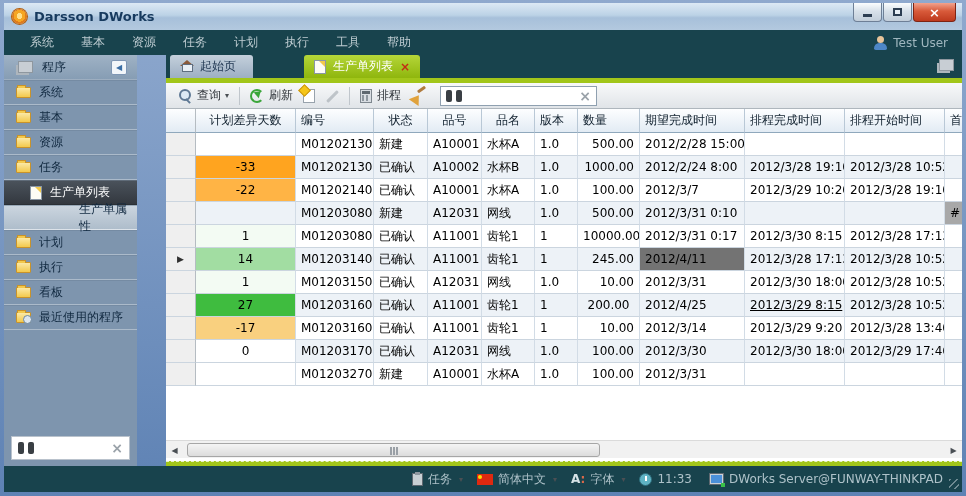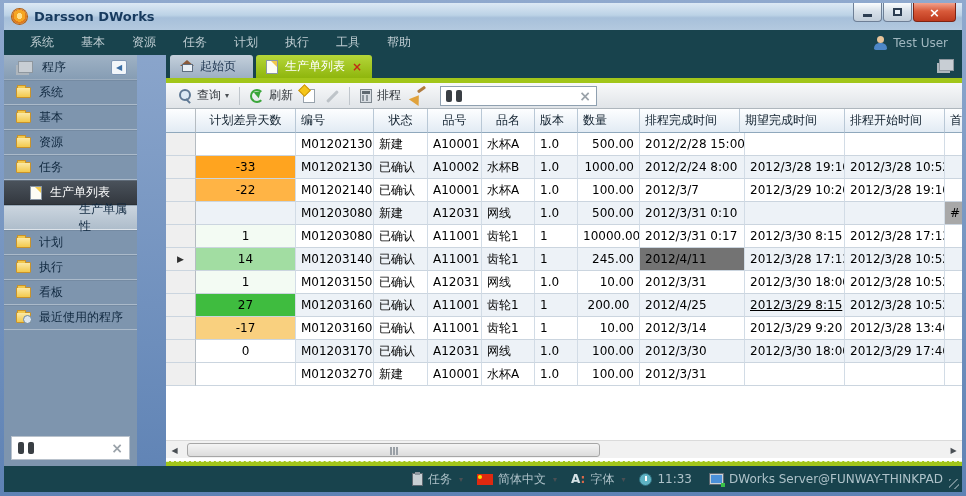--- a/index.html
+++ b/index.html
@@ -226,21 +226,21 @@
     </div>
   <div class="side-search">
     <span class="ic-binoc"></span>
     <input value="" style="">
     <span class="ic-x">×</span>
   </div>
 </div>
 
 <div class="main">
   <div class="tabstrip">
-      <span id="tabs" style="display:flex;">
+      <span id="tabs" style="display:flex;gap:48px;">
         <div class="tab">
           <span class="ic-home"></span>
           <span class="lbl">起始页</span>
         </div>
         <div class="tab active">
           <span class="ic-doc"></span>
           <span class="lbl">生产单列表</span>
           <span class="tab-close">×</span>
         </div>
       </span>
@@ -283,22 +283,22 @@
   <div class="table" id="grid">
       <div class="trow thead">
         <div class="tc rowhdr" style="width: 30px;"></div>
         <div class="tc" style="width: 100px; text-align: center;">计划差异天数</div>
         <div class="tc" style="width: 78px; text-align: left;">编号</div>
         <div class="tc" style="width: 54px; text-align: center;">状态</div>
         <div class="tc" style="width: 54px; text-align: center;">品号</div>
         <div class="tc" style="width: 53px; text-align: center;">品名</div>
         <div class="tc" style="width: 43px; text-align: left;">版本</div>
         <div class="tc" style="width: 62px; text-align: left;">数量</div>
+        <div class="tc" style="width: 105px; text-align: left;">期望完成时间</div>
         <div class="tc" style="width: 100px; text-align: left;">排程完成时间</div>
-        <div class="tc" style="width: 105px; text-align: left;">期望完成时间</div>
         <div class="tc" style="width: 100px; text-align: left;">排程开始时间</div>
         <div class="tc" style="width: 41px; text-align: left;">首</div>
       </div>
       <div class="trow">
         <div class="tc rowhdr" style="width: 30px;"></div>
         <div class="tc" style="width: 100px; text-align: center; background: rgb(255, 255, 255);"></div>
         <div class="tc" style="width: 78px; text-align: left; background: rgb(255, 255, 255);">M012021301</div>
         <div class="tc" style="width: 54px; text-align: left; background: rgb(255, 255, 255);">新建</div>
         <div class="tc" style="width: 54px; text-align: left; background: rgb(255, 255, 255);">A10001</div>
         <div class="tc" style="width: 53px; text-align: left; background: rgb(255, 255, 255);">水杯A</div>

